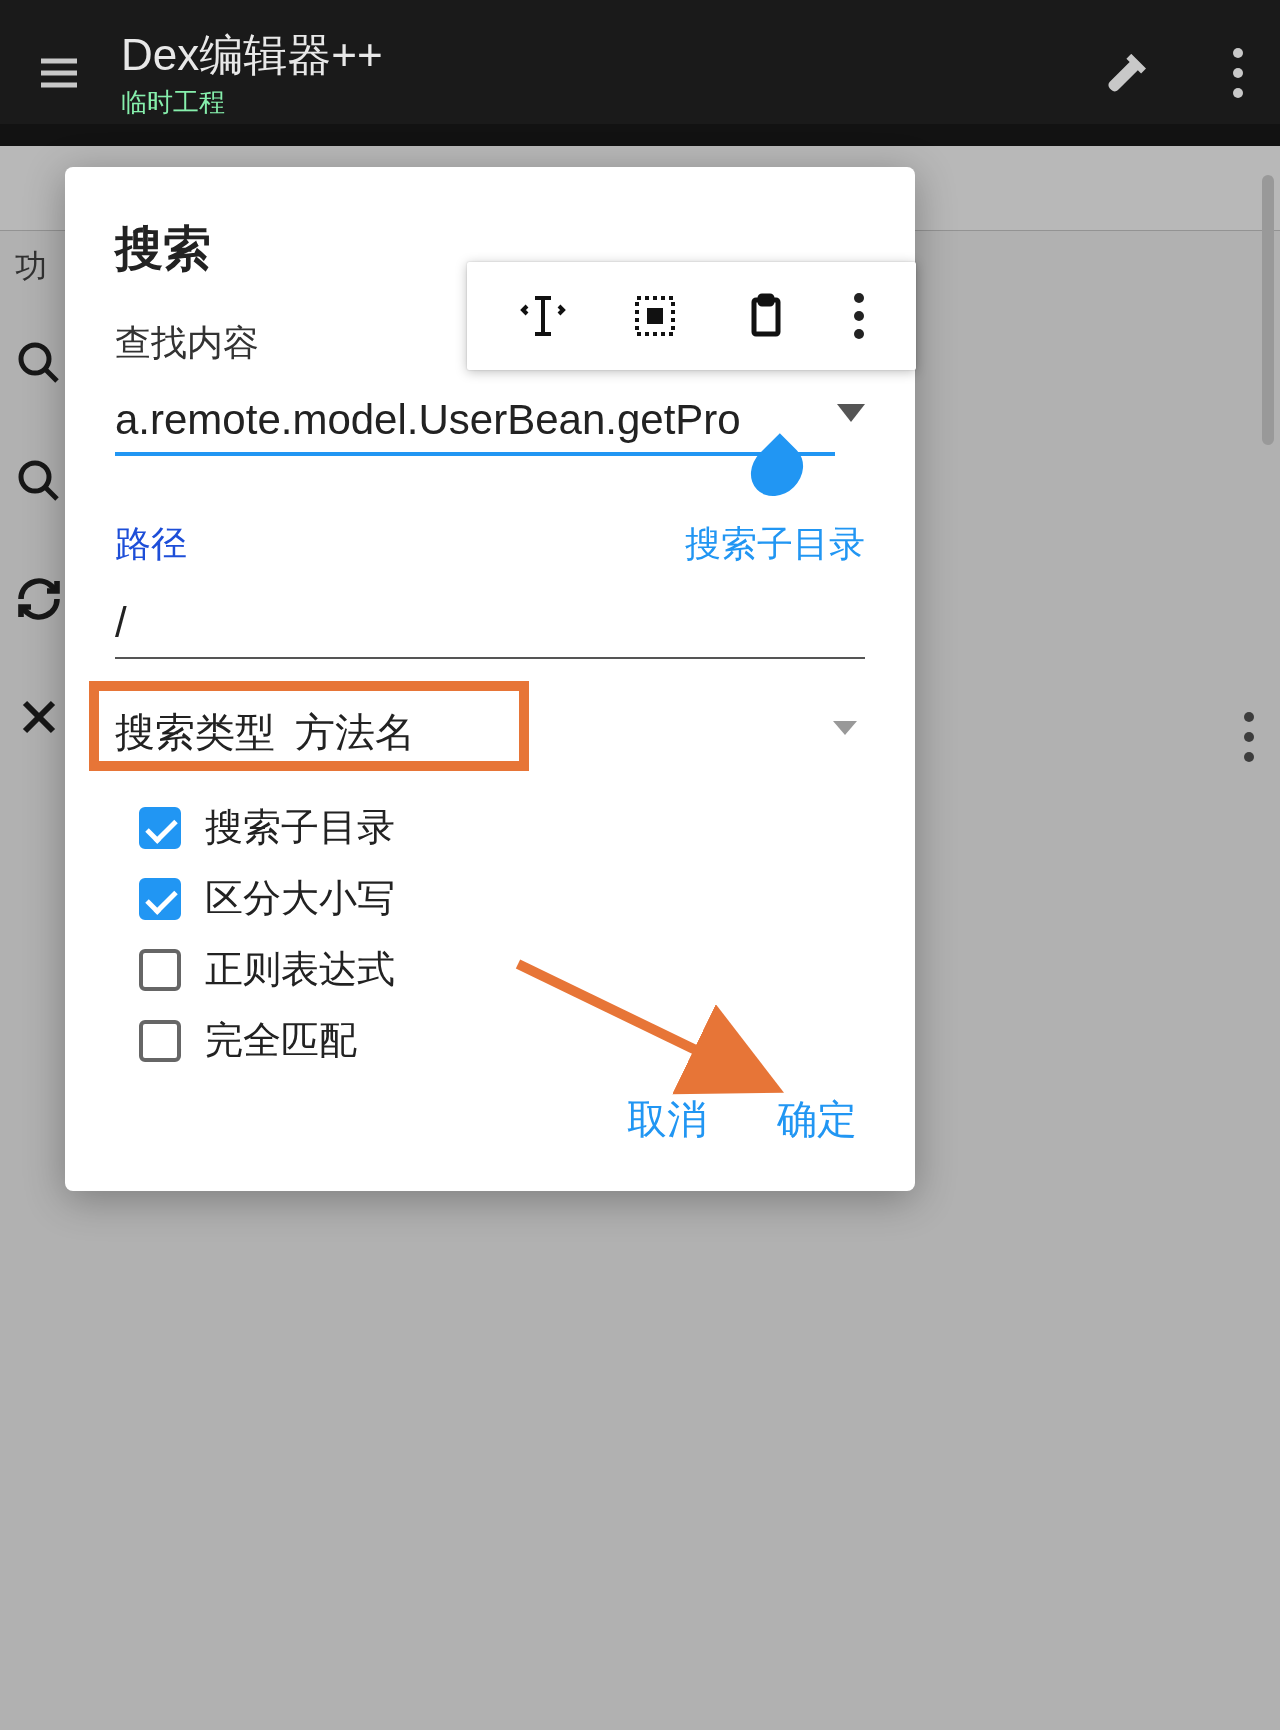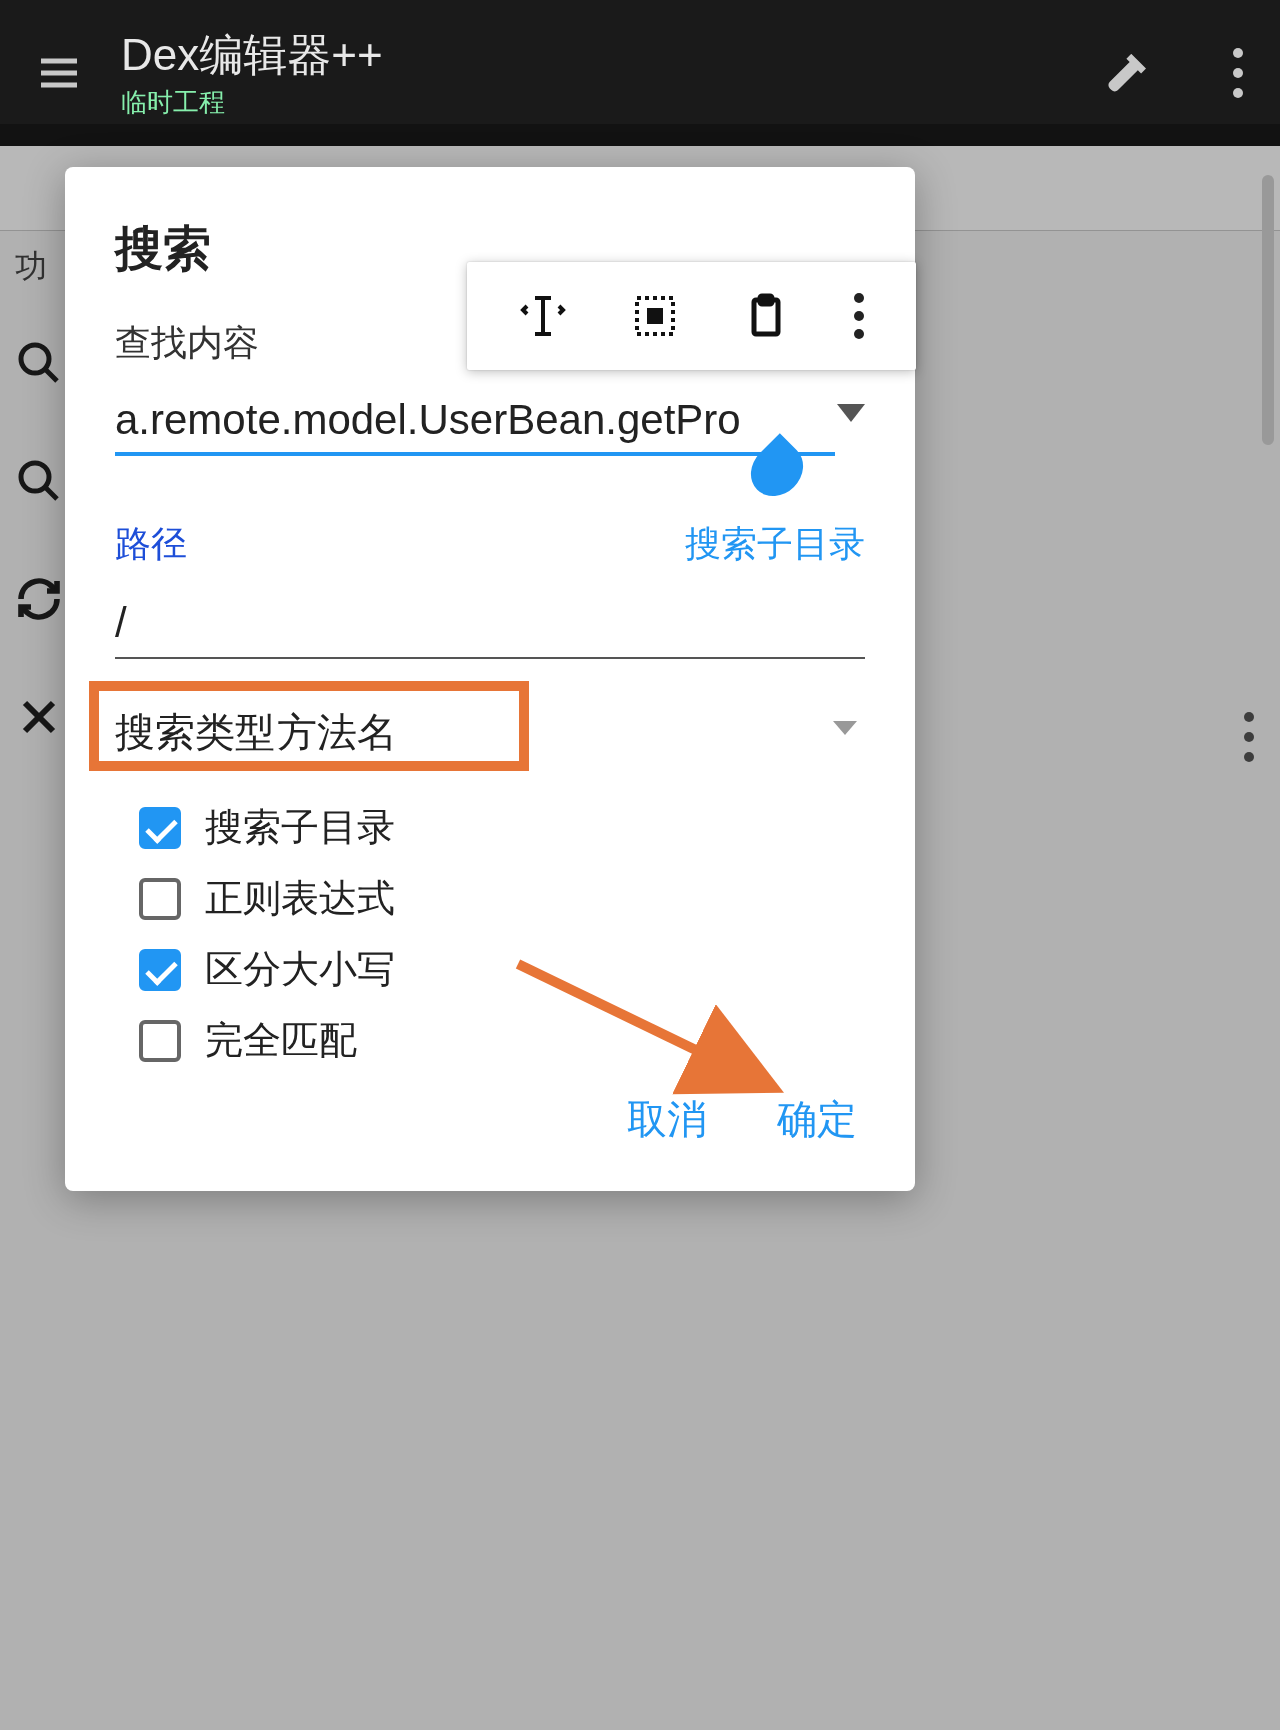--- a/index.html
+++ b/index.html
@@ -104,21 +104,21 @@
       outline: none;
       padding: 30px 0 10px 0;
       margin-bottom: 6px;
       background: transparent;
     }
     .type-row {
       position: relative;
       margin-top: 40px;
       display: flex;
       align-items: center;
-      gap: 2px;
+      gap: 20px;
     }
     .type-label { font-size: 40px; color: #222; }
     .type-value { font-size: 40px; color: #222; }
     .type-highlight {
       position: absolute;
       left: -26px;
       top: -24px;
       width: 440px;
       height: 90px;
       border: 10px solid #e77537;
@@ -286,26 +286,26 @@
     <span class="type-value">方法名</span>
     <div class="type-dropdown-indicator"></div>
   </div>
 
   <div class="checkbox-list">
     <div class="checkbox-row">
       <div class="checkbox checked"></div>
       <div class="checkbox-label">搜索子目录</div>
     </div>
     <div class="checkbox-row">
+      <div class="checkbox checked"></div>
+      <div class="checkbox-label">区分大小写</div>
+    </div>
+    <div class="checkbox-row">
       <div class="checkbox"></div>
       <div class="checkbox-label">正则表达式</div>
-    </div>
-    <div class="checkbox-row">
-      <div class="checkbox checked"></div>
-      <div class="checkbox-label">区分大小写</div>
     </div>
     <div class="checkbox-row">
       <div class="checkbox"></div>
       <div class="checkbox-label">完全匹配</div>
     </div>
   </div>
 
   <div class="dialog-actions">
     <button class="dialog-btn">取消</button>
     <button class="dialog-btn">确定</button>

